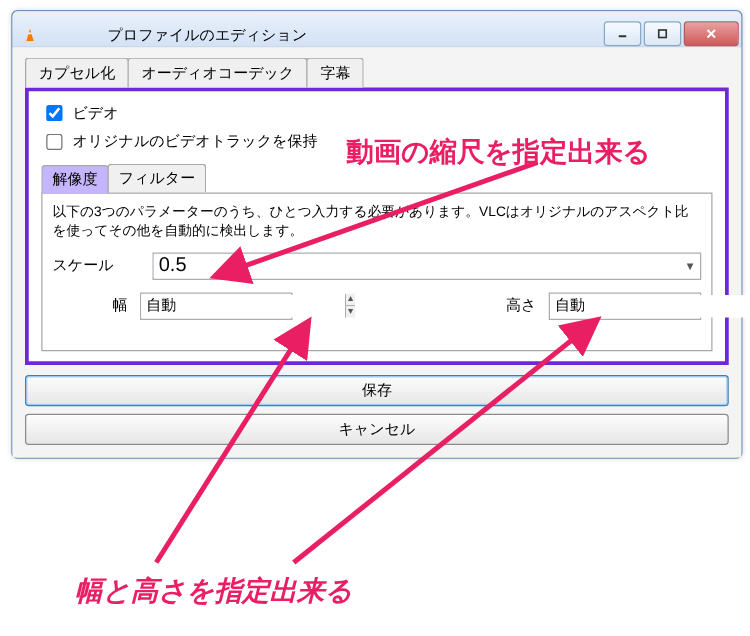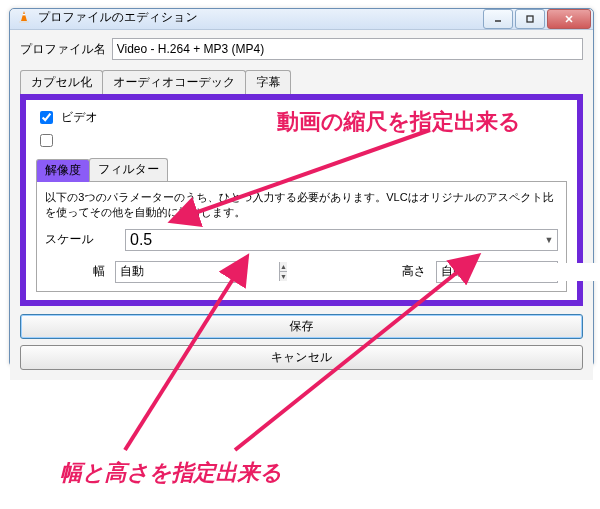--- a/index.html
+++ b/index.html
@@ -22,22 +22,23 @@
     box-shadow: 0 0 4px rgba(0,0,0,.15);
     display: flex;
     flex-direction: column;
   }
   .titlebar {
     height: 28px;
     background: linear-gradient(#e9f1fb, #d3e2f5);
     border-bottom: 1px solid #b8c9de;
     border-radius: 5px 5px 0 0;
     display: flex;
-    align-items: flex-start;
+    align-items: flex-end;
     padding: 0 2px 0 6px;
+    gap: 48px;
   }
   .tb-icon {
     width: 16px; height: 16px;
     margin-right: 6px;
     display: flex; align-items: center; justify-content: center;
   }
   .tb-title { flex: 1; color: #000; font-size: 12px; }
   .tb-btns { display: flex; gap: 2px; }
   .tb-btn {
     width: 28px; height: 18px;
@@ -88,21 +89,21 @@
     position: relative;
     font-size: 12px;
   }
   .tab.active {
     background: #fff;
     z-index: 2;
     padding-bottom: 4px;
     top: 1px;
   }
   .tab-pane {
-    border: 6px solid #6d28d9;
+    border: 3px solid #6d28d9;
     background: #fff;
     flex: 1;
     padding: 8px 10px;
     display: flex;
     flex-direction: column;
   }
   .chk-row {
     display: flex;
     align-items: center;
     gap: 5px;
@@ -115,21 +116,21 @@
   .subtab {
     border: 1px solid #a8a8a8;
     border-bottom: none;
     background: #f0f0f0;
     padding: 2px 8px;
     border-radius: 3px 3px 0 0;
     margin-right: -1px;
     font-size: 12px;
   }
   .subtab.active {
-    background: #8b5cf6;
+    background: #c4b5fd;
     position: relative;
     top: 1px;
     z-index: 2;
     padding-bottom: 3px;
   }
   .subpane {
     border: 1px solid #a8a8a8;
     background: #fff;
     padding: 8px;
     flex: 1;
@@ -259,38 +260,35 @@
       <div class="tb-btn tb-close">
           <svg width="10" height="10">
             <line x1="2" y1="2" x2="8" y2="8" stroke="#fff" stroke-width="1.6"></line>
             <line x1="8" y1="2" x2="2" y2="8" stroke="#fff" stroke-width="1.6"></line>
           </svg>
         </div>
     </div>
   </div>
 
   <div class="client">
-    <div class="row-name">
-      <span>プロファイル名</span>
-      <input type="text" value="Video - H.264 + MP3 (MP4)" style="">
-    </div>
 
     <div class="tabs">
       <div class="tab">カプセル化</div>
       <div class="tab">オーディオコーデック</div>
       <div class="tab">字幕</div>
     </div>
 
     <div class="tab-pane">
       <label class="chk-row">
         <input type="checkbox" checked="" style="">
         <span>ビデオ</span>
       </label>
       <label class="chk-row">
         <input type="checkbox" style="">
+        <span>オリジナルのビデオトラックを保持</span>
       </label>
 
       <div class="subtabs">
         <div class="subtab active">解像度</div>
         <div class="subtab">フィルター</div>
       </div>
 
       <div class="subpane">
         <div class="desc">以下の3つのパラメーターのうち、ひとつ入力する必要があります。VLCはオリジナルのアスペクト比を使ってその他を自動的に検出します。</div>
 

